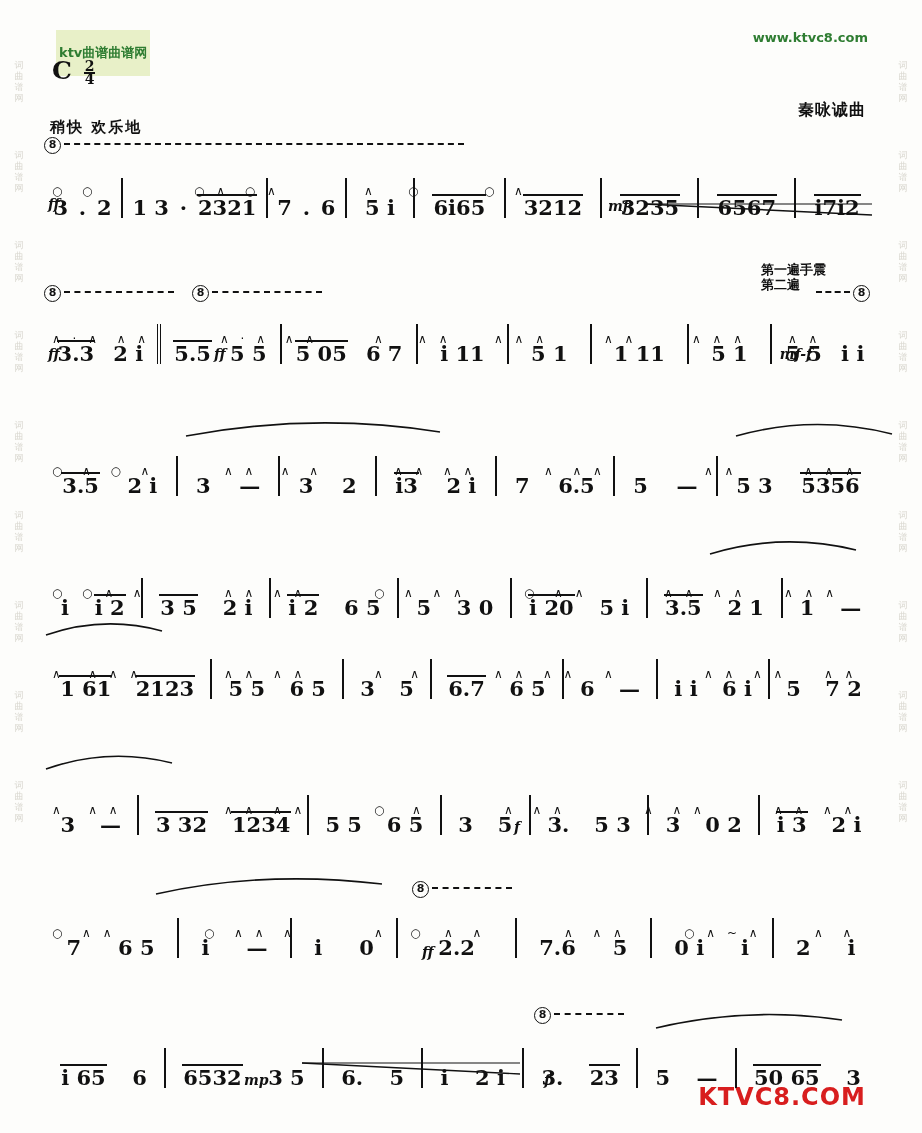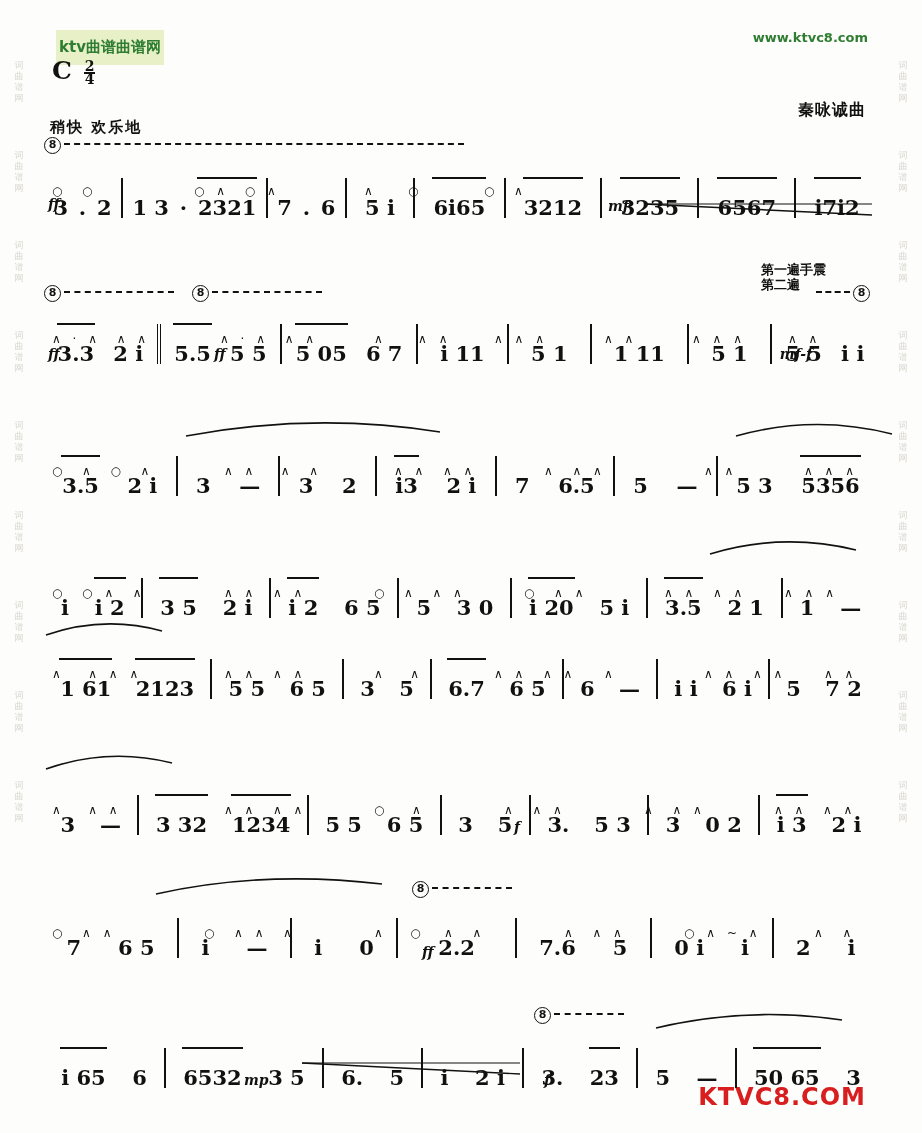--- a/index.html
+++ b/index.html
@@ -18,22 +18,22 @@
     font-family:"DejaVu Sans", sans-serif;
     font-size:9px;color:#d8d6ce;line-height:11px;letter-spacing:0px;
     padding-top:60px;
   }
   .wm-col.left{left:2px;}
   .wm-col.right{right:2px;}
   .wm-block{margin-bottom:46px;text-align:center;}
   .ktv-left{
     position:absolute;left:56px;top:30px;
     font-family:"DejaVu Sans", sans-serif;
-    font-size:15px;color:#2f7d32;font-weight:bold;
-    background:#e8f0c8;padding:8px 3px;
+    font-size:13px;color:#2f7d32;font-weight:bold;
+    background:#e8f0c8;padding:14px 3px;
   }
   .ktv-right{
     position:absolute;right:54px;top:30px;
     font-family:"DejaVu Sans", sans-serif;
     font-size:13px;color:#2f7d32;font-weight:bold;
   }
 
   .title{
     position:absolute;top:46px;left:0;right:0;text-align:center;
     font-family:"DejaVu Serif", serif;
@@ -83,21 +83,21 @@
   }
   .measure.nobar{border-right:none;}
   .measure.thick{border-right:4px double #111;}
   .note{
     position:relative;
     font-family:"DejaVu Serif", serif;
     font-size:21px;font-weight:bold;color:#111;
     line-height:21px;white-space:nowrap;
     padding:0 1px;
   }
-  .note.beam{border-top:2px solid #111;padding-top:18px;}
+  .note.beam{border-top:2px solid #111;padding-top:1px;}
   .dyn{
     position:absolute;
     font-family:"DejaVu Serif", serif;font-style:italic;font-weight:bold;
     font-size:14px;color:#111;
   }
   .mark8{
     position:absolute;font-family:"DejaVu Sans", sans-serif;font-size:13px;
     font-weight:bold;color:#111;
   }
   .mark8 .circle{

